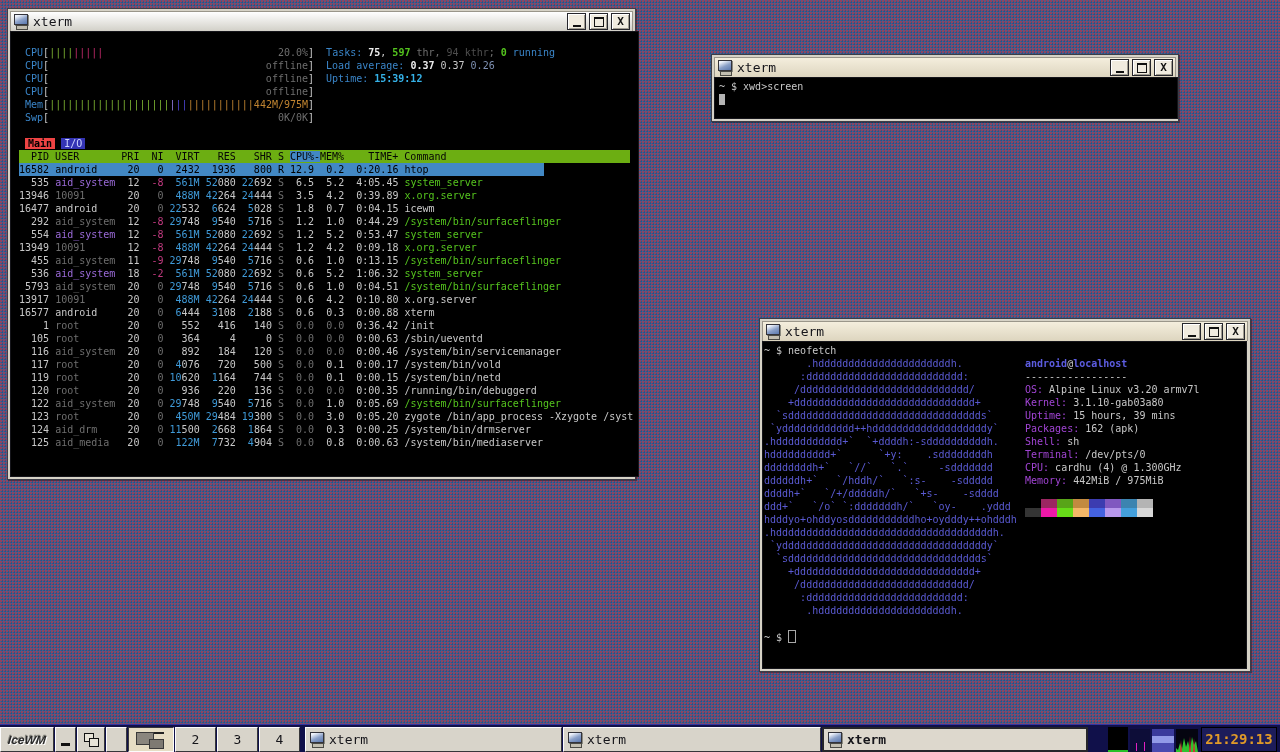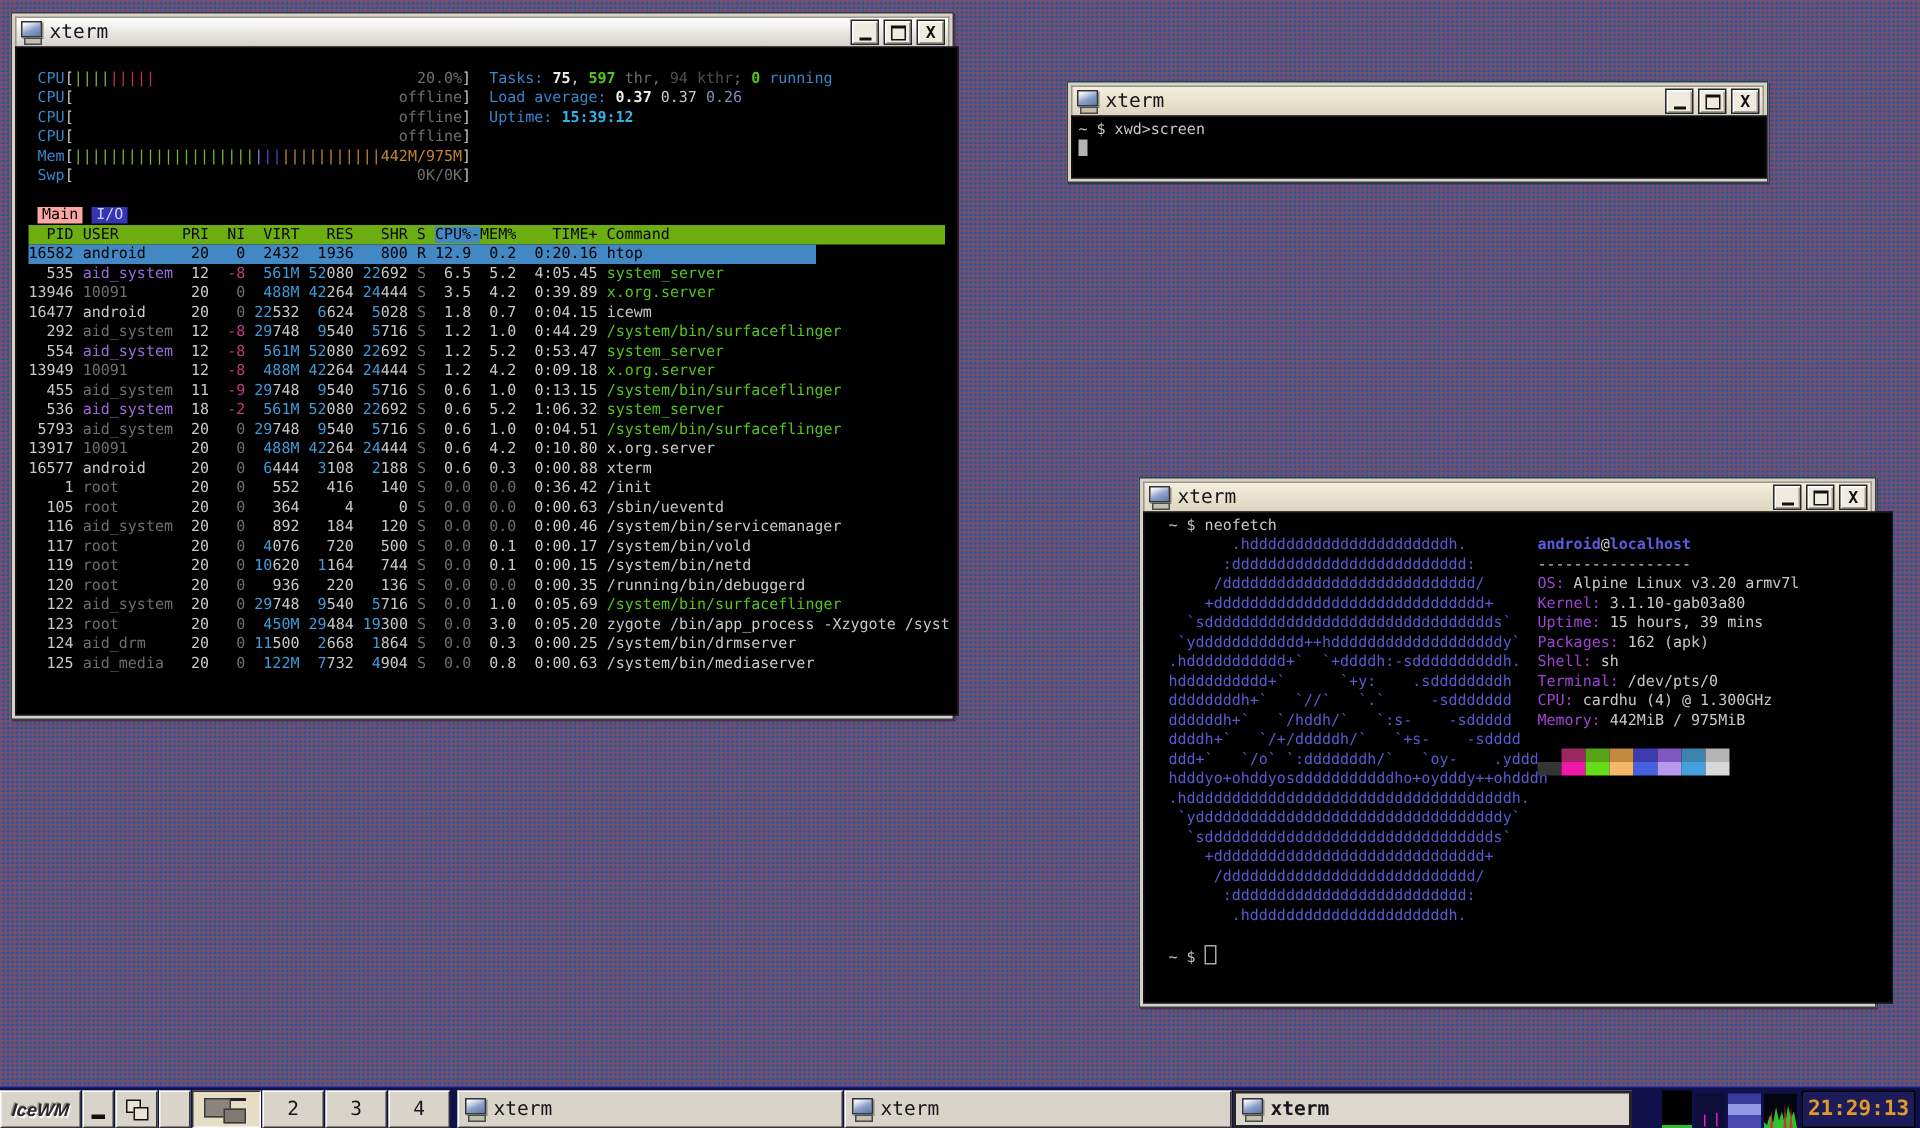--- a/index.html
+++ b/index.html
@@ -28,33 +28,33 @@
   
   .pc{position:relative;width:16px;height:15px;display:inline-block;flex:none;}
   .pc-s{position:absolute;left:1px;top:0;width:12px;height:9px;border:1px solid #33333a;
         background:linear-gradient(155deg,#eef2fa 15%,#8aa0c8 55%,#5a78ae);box-shadow:1px 1px 0 #8a8a80;}
   .pc-b{position:absolute;left:3px;top:11px;width:10px;height:3px;background:#c2beb0;border:1px solid #4a4a44;}
   
   #htop-content{width:619px;height:430px;padding:14px 0 0 8px;overflow:hidden;}
   .lbl{color:#3a85c8;} .wb{color:#ececec;font-weight:bold;} .w{color:#c8c8c8;}
   .gb{color:#54c41e;font-weight:bold;} .dim{color:#6e6e6e;} .ddim{color:#4e4e4e;}
   .cyb{color:#35b2e8;font-weight:bold;} .lbd{color:#7e90b2;} .org{color:#c08430;}
-  .tabm{background:#fca5a5;color:#000;padding:0 3px;cursor:pointer;}
+  .tabm{background:#ef4444;color:#000;padding:0 3px;cursor:pointer;font-weight:bold;}
   .tabio{background:#3434b4;color:#ced4ff;padding:0 3px;cursor:pointer;}
   .hdr{background:#6cae12;color:#050505;width:611px;}
   .hdr .sort{background:#4288c4;}
   .prow{height:13px;}
   .sel{background:#4288c4;width:525px;}
   .sel,.sel span{color:#000 !important;}
   .nb{color:#3f9ad8;} .mag{color:#c23a80;} .udim{color:#6e6e6e;} .up{color:#9a6ad8;} .cg{color:#55c41e;}
   .fbar{display:flex;white-space:pre;width:611px;margin-top:40px;}
   .fk{color:#d6d6d6;} .fl{background:#14b8a6;color:#000;}
   
   #xwd-content{width:458px;height:38px;padding:2px 0 0 4px;}
-  #nf-content{width:482px;height:324px;padding:2px 0 0 16px;position:relative;}
+  #nf-content{width:482px;height:324px;padding:2px 0 0 1px;position:relative;}
   .csol{display:inline-block;width:6px;height:11px;background:#b4b4b4;vertical-align:-2px;}
   .chol{display:inline-block;width:6px;height:11px;border:1px solid #a8a8a8;vertical-align:-2px;}
   #nf-art{color:#5a5ad2;}
   #nf-info{position:absolute;left:262px;top:15px;}
   .nfi{height:13px;}
   .nft{color:#5c5ce0;font-weight:bold;} .nfl{color:#a144d4;font-weight:normal;text-align:center;}
   .prow8{display:flex;height:9px;}
   .sw{width:16px;height:9px;flex:none;}
   .pal{margin-top:12px;}
   

